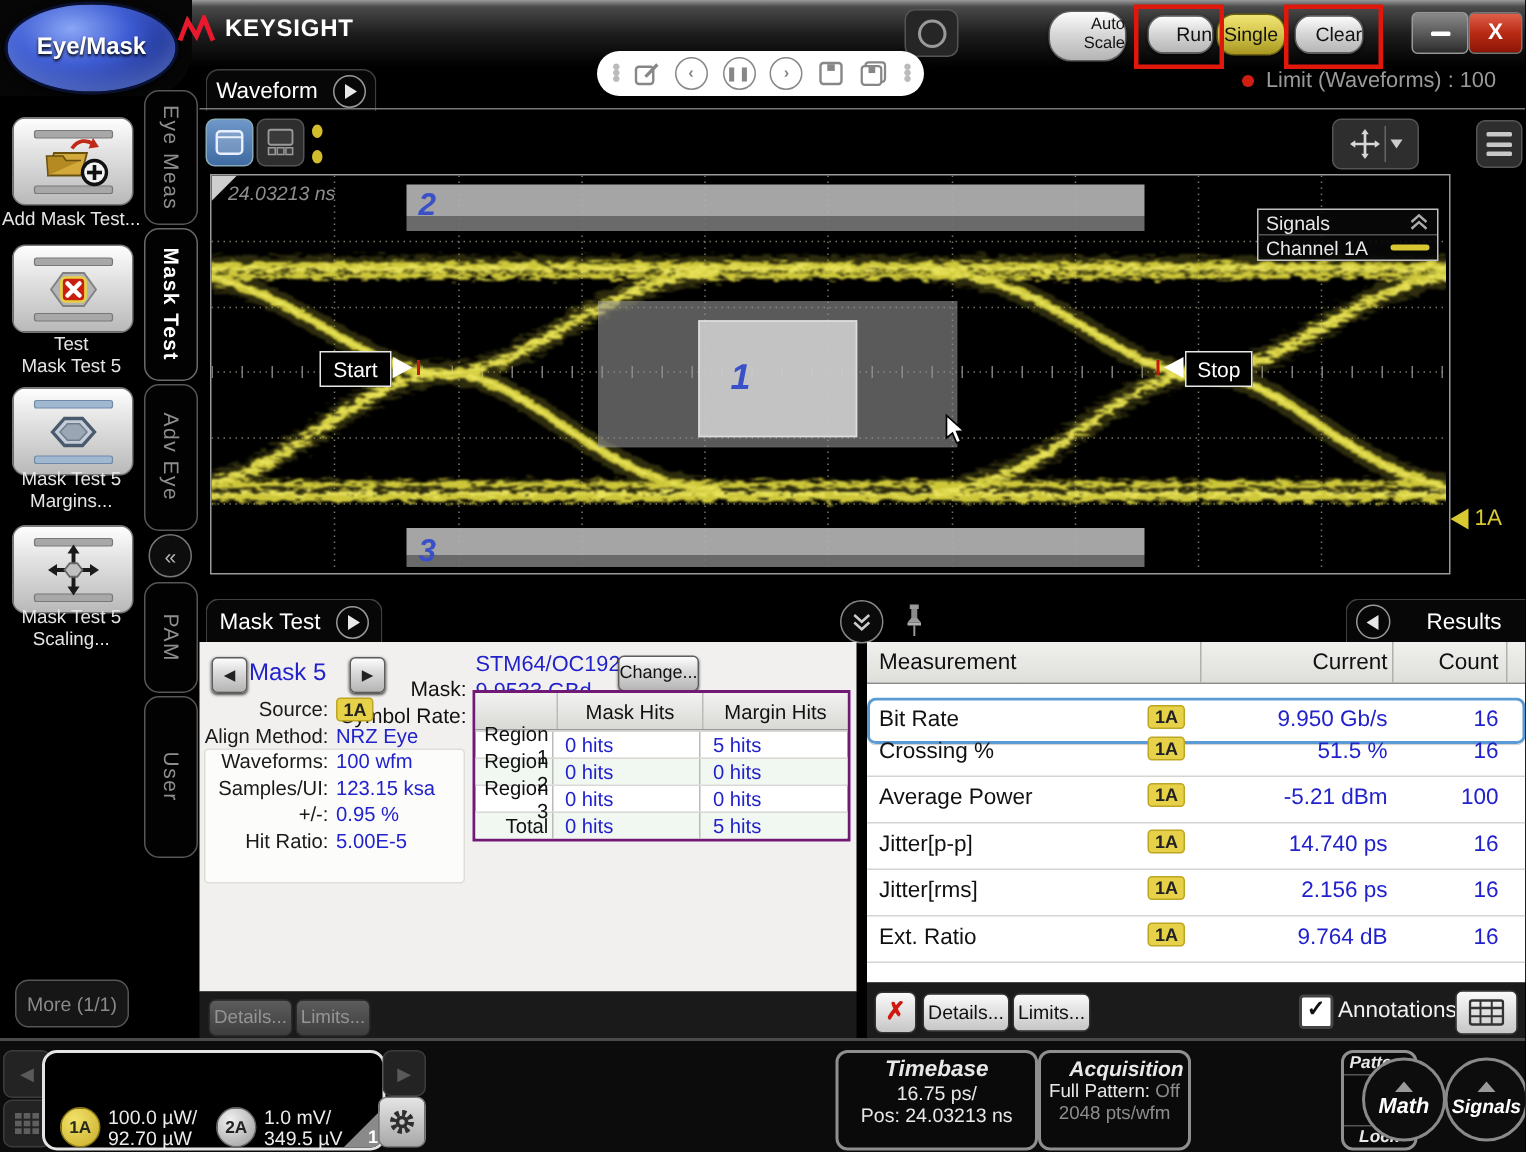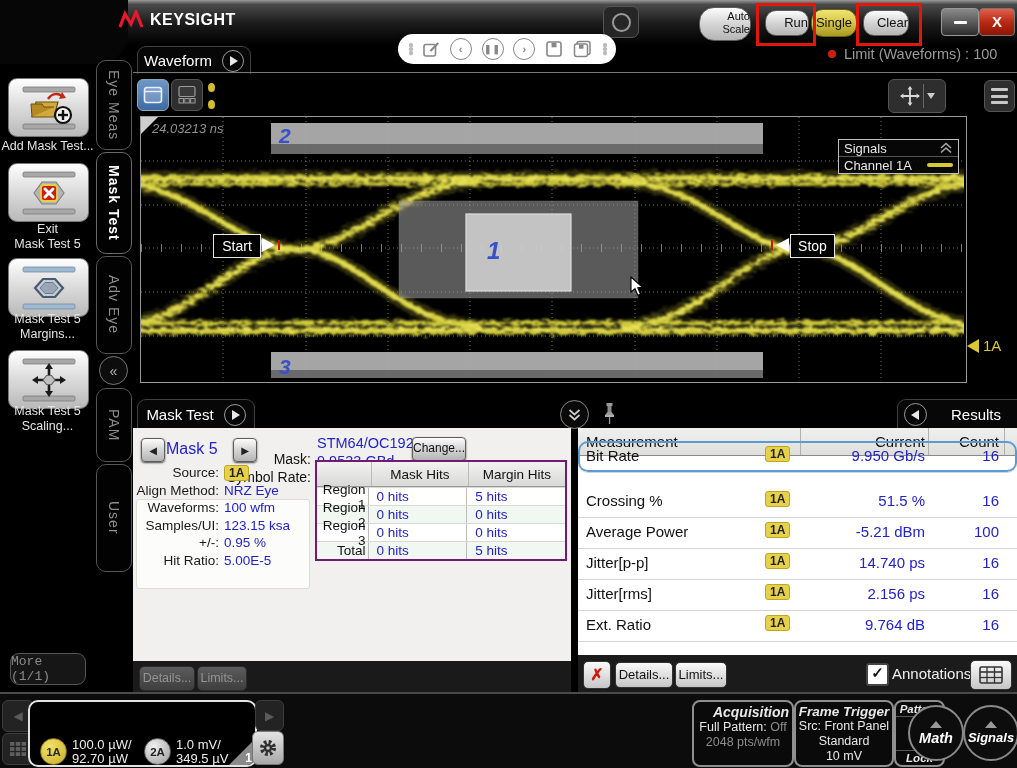--- a/index.html
+++ b/index.html
@@ -55,21 +55,21 @@
   .playcirc{width:20px;height:20px;border:1.5px solid #999;border-radius:50%;display:flex;
     align-items:center;justify-content:center;}
   .playtri{width:0;height:0;border-left:8px solid #e8e8e8;border-top:5px solid transparent;
     border-bottom:5px solid transparent;margin-left:2px;}
   .hairline{left:133px;top:72px;width:884px;height:1px;background:#787878;}
   .side-btn{left:8px;width:79px;height:57px;border-radius:9px;border:1px solid #777;
     background:linear-gradient(180deg,#fefefe 0%,#dedede 45%,#b9b9b9 100%);
     display:flex;align-items:center;justify-content:center;box-shadow:0 1px 3px rgba(0,0,0,.8);}
   .side-label{left:0;width:95px;text-align:center;color:#e4e4e4;font-size:12.5px;}
   .morebtn{left:10px;top:653px;width:74px;height:30px;background:#161616;border:1px solid #555;
-    border-radius:9px;color:#8a8a8a;font-size:13px;display:flex;align-items:center;justify-content:center;font-family:Liberation Mono, monospace;}
+    border-radius:9px;color:#8a8a8a;font-size:13px;display:flex;align-items:center;justify-content:center;}
   .vtab{left:96px;width:34px;border:1px solid #565656;border-radius:10px;background:#020202;
     color:#8e8e8e;font-size:14px;display:flex;align-items:center;justify-content:center;
     writing-mode:vertical-rl;letter-spacing:1px;}
   .vtab.sel{color:#fff;font-weight:bold;border-color:#6a6a6a;}
   .collapse-btn{left:99px;top:356px;width:27px;height:27px;border-radius:50%;border:1.5px solid #777;
     background:#0d0d0d;color:#b5b5b5;font-size:14px;display:flex;align-items:center;justify-content:center;}
   
   .tool-blue{left:137px;top:79px;width:30px;height:30px;border-radius:6px;
     background:linear-gradient(180deg,#6f97c8,#3f6ba2);border:1px solid #8ab;display:flex;
     align-items:center;justify-content:center;}
@@ -193,20 +193,21 @@
   .up-tri{width:0;height:0;border-bottom:7px solid #9a9a9a;border-left:6px solid transparent;
     border-right:6px solid transparent;margin-bottom:2px;}
 </style>
 </head>
 <body>
 
 <div id="root">
 
   <div class="abs titlebar"></div>
   <div class="abs logo-patch"></div>
+  <div class="abs logo">Eye/Mask</div>
   <div class="abs brand">
     <svg width="26" height="20" viewBox="0 0 26 20">
       <polyline points="2,17 7,4 13,14 18,2 24,17" fill="none" stroke="#e8192c" stroke-width="3.2"></polyline>
     </svg>
     <span>KEYSIGHT</span>
   </div>
   <div class="abs cam-btn">
     <div class="cam-circle"></div>
   </div>
   <div class="abs pillbtn autoscale">
@@ -273,21 +274,21 @@
 
   <div class="abs side-btn" style="top:163px;">
     <svg width="62" height="46" viewBox="0 0 62 46">
       <rect x="5" y="2" width="52" height="5" rx="1.5" fill="#a8a8a8" stroke="#787878" stroke-width=".8"></rect>
       <rect x="5" y="39" width="52" height="5" rx="1.5" fill="#a8a8a8" stroke="#787878" stroke-width=".8"></rect>
       <polygon points="16,23 24,12 38,12 46,23 38,34 24,34" fill="#b5b5b5" stroke="#808080" stroke-width="1.2"></polygon>
       <rect x="23" y="15" width="16" height="16" rx="3" fill="#c81f10" stroke="#e8d040" stroke-width="1.8"></rect>
       <path d="M27 19 L35 27 M35 19 L27 27" stroke="#fff" stroke-width="3" stroke-linecap="round"></path>
     </svg>
   </div>
-  <div class="abs side-label" style="top:222px;">Exit</div>
+  <div class="abs side-label" style="top:222px;">Test</div>
   <div class="abs side-label" style="top:237px;">Mask Test 5</div>
 
   <div class="abs side-btn" style="top:258px;">
     <svg width="62" height="46" viewBox="0 0 62 46">
       <rect x="5" y="2" width="52" height="5" rx="1.5" fill="#a0b8d0" stroke="#708aa8" stroke-width=".8"></rect>
       <rect x="5" y="39" width="52" height="5" rx="1.5" fill="#a0b8d0" stroke="#708aa8" stroke-width=".8"></rect>
       <polygon points="17,23 25,14 37,14 45,23 37,32 25,32" fill="#c4ccd8" stroke="#4a5a6e" stroke-width="2.2"></polygon>
       <polygon points="22,23 27,17.5 35,17.5 40,23 35,28.5 27,28.5" fill="#9aa6b4" stroke="#6e7c8e" stroke-width="1"></polygon>
     </svg>
   </div>
@@ -563,21 +564,21 @@
 
   <div class="abs res-body">
     <div class="res-head">
       <span style="position:absolute;left:8px;top:5px;">Measurement</span>
       <span style="position:absolute;left:227px;top:5px;width:120px;text-align:right;">Current</span>
       <span style="position:absolute;left:352px;top:5px;width:69px;text-align:right;">Count</span>
       <span class="vsep" style="left:222px;"></span>
         <span class="vsep" style="left:350px;"></span>
         <span class="vsep" style="left:426px;"></span>
     </div>
-    <div class="res-row sel" style="top:13px;border-radius:10px;">
+    <div class="res-row sel" style="top:37px;">
       <span class="rn">Bit Rate</span>
         <span class="rb badge">1A</span>
       <span class="rc blue">9.950 Gb/s</span>
         <span class="rk blue">16</span>
     </div>
     <div class="res-row" style="top:58px;">
       <span class="rn">Crossing %</span>
         <span class="rb badge">1A</span>
       <span class="rc blue">51.5 %</span>
         <span class="rk blue">16</span>
@@ -661,30 +662,29 @@
     <span style="color:#5a5a5a;font-size:12px;">▶</span>
   </div>
   <div class="abs gearbtn">
     <svg width="20" height="20" viewBox="0 0 20 20">
       <circle cx="10" cy="10" r="6" fill="none" stroke="#2e2e2e" stroke-width="4" stroke-dasharray="2.6 2.1"></circle>
       <circle cx="10" cy="10" r="4.2" fill="#2e2e2e"></circle>
       <circle cx="10" cy="10" r="1.8" fill="#c8c8c8"></circle>
     </svg>
   </div>
 
+  <div class="abs info-panel" style="left:557px;top:700px;width:131px;height:63px;">
+    <div class="ip-title">Timebase</div>
+    <div class="ip-line" style="font-size:13px;">16.75 ps/</div>
+    <div class="ip-line" style="font-size:13px;">Pos: 24.03213 ns</div>
+  </div>
   <div class="abs info-panel" style="left:692px;top:700px;width:98px;height:63px;">
     <div class="ip-title" style="font-size:14px;margin-left:16px;">Acquisition</div>
     <div class="ip-line"><span>Full Pattern:</span> <span class="dim">Off</span></div>
     <div class="ip-line dim">2048 pts/wfm</div>
-  </div>
-  <div class="abs info-panel" style="left:794px;top:700px;width:96px;height:63px;">
-    <div class="ip-title" style="font-size:13.5px;">Frame Trigger</div>
-    <div class="ip-line">Src: Front Panel</div>
-    <div class="ip-line">Standard</div>
-    <div class="ip-line">10 mV</div>
   </div>
   <div class="abs info-panel pat-panel">
     <div class="pat-title">Pattern</div>
     <svg width="22" height="22" viewBox="0 0 22 22" style="margin-top:2px;">
       <path d="M8 9 V6 a4.2 4.2 0 0 1 8.4 0 V8" fill="none" stroke="#c8c8c8" stroke-width="2"></path>
       <rect x="3" y="9" width="11" height="9" rx="1" fill="#c8c8c8"></rect>
       <line x1="3" y1="12" x2="14" y2="12" stroke="#2a2a2a" stroke-width="1.2"></line>
       <line x1="3" y1="15" x2="14" y2="15" stroke="#2a2a2a" stroke-width="1.2"></line>
     </svg>
     <div class="pat-lock-lbl">Lock</div>

